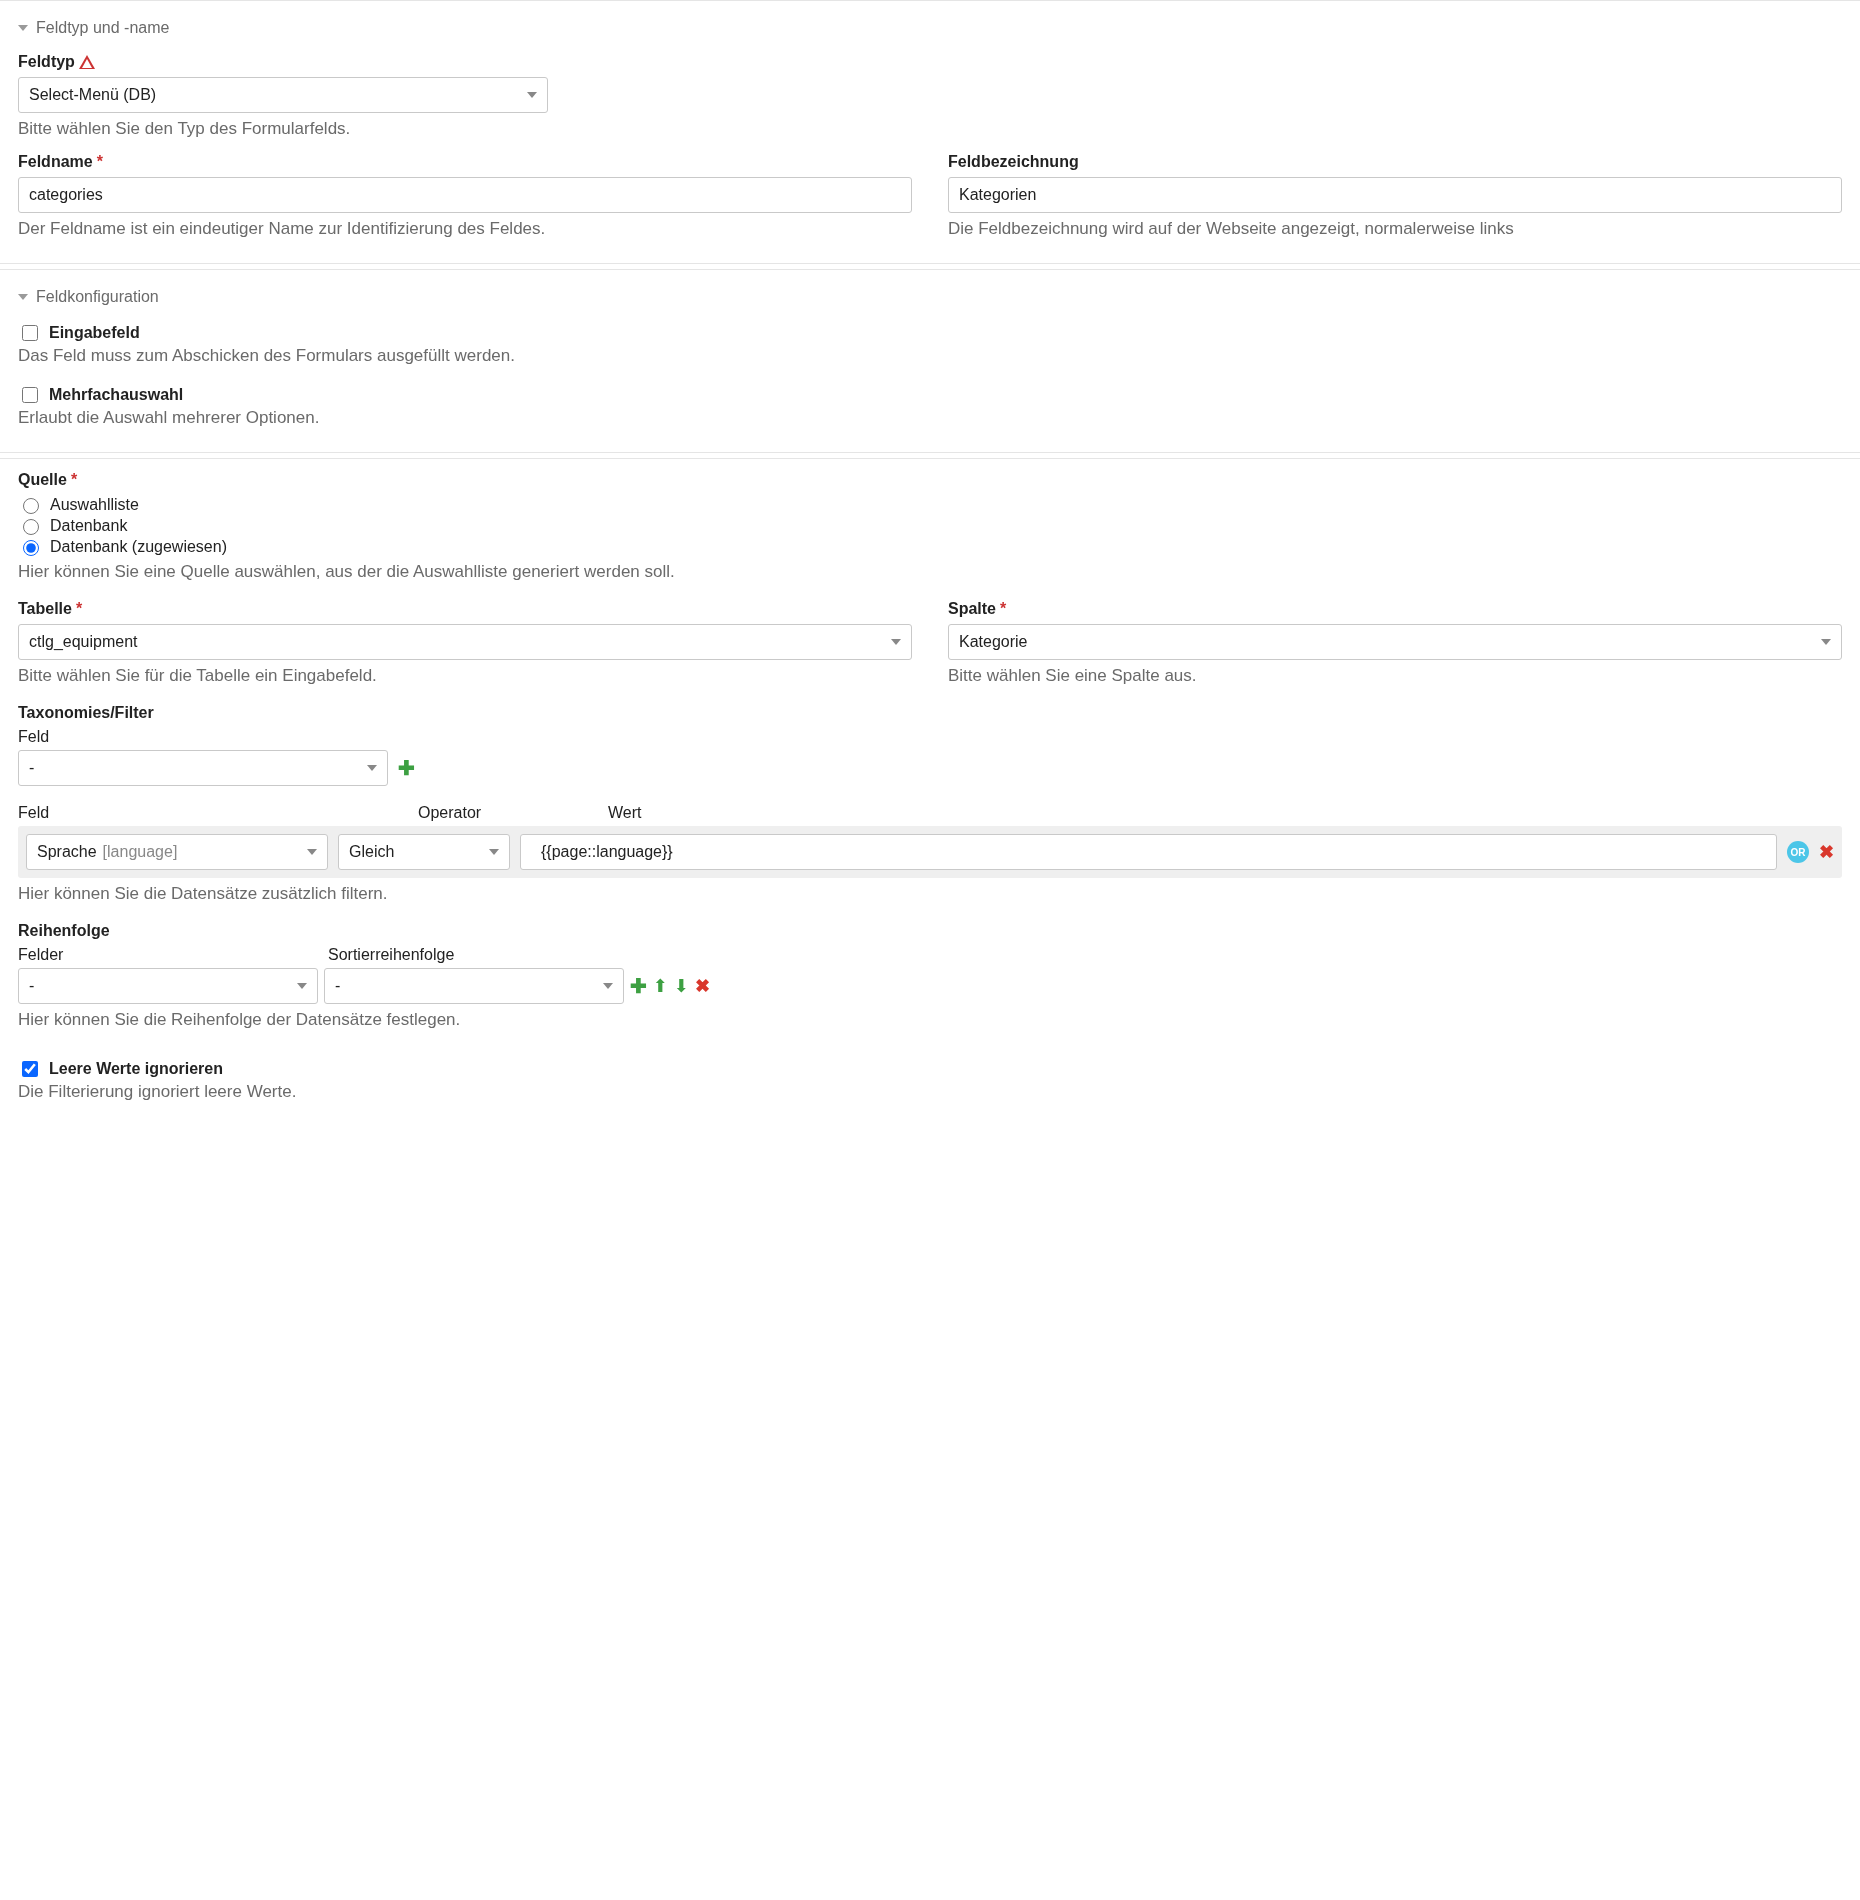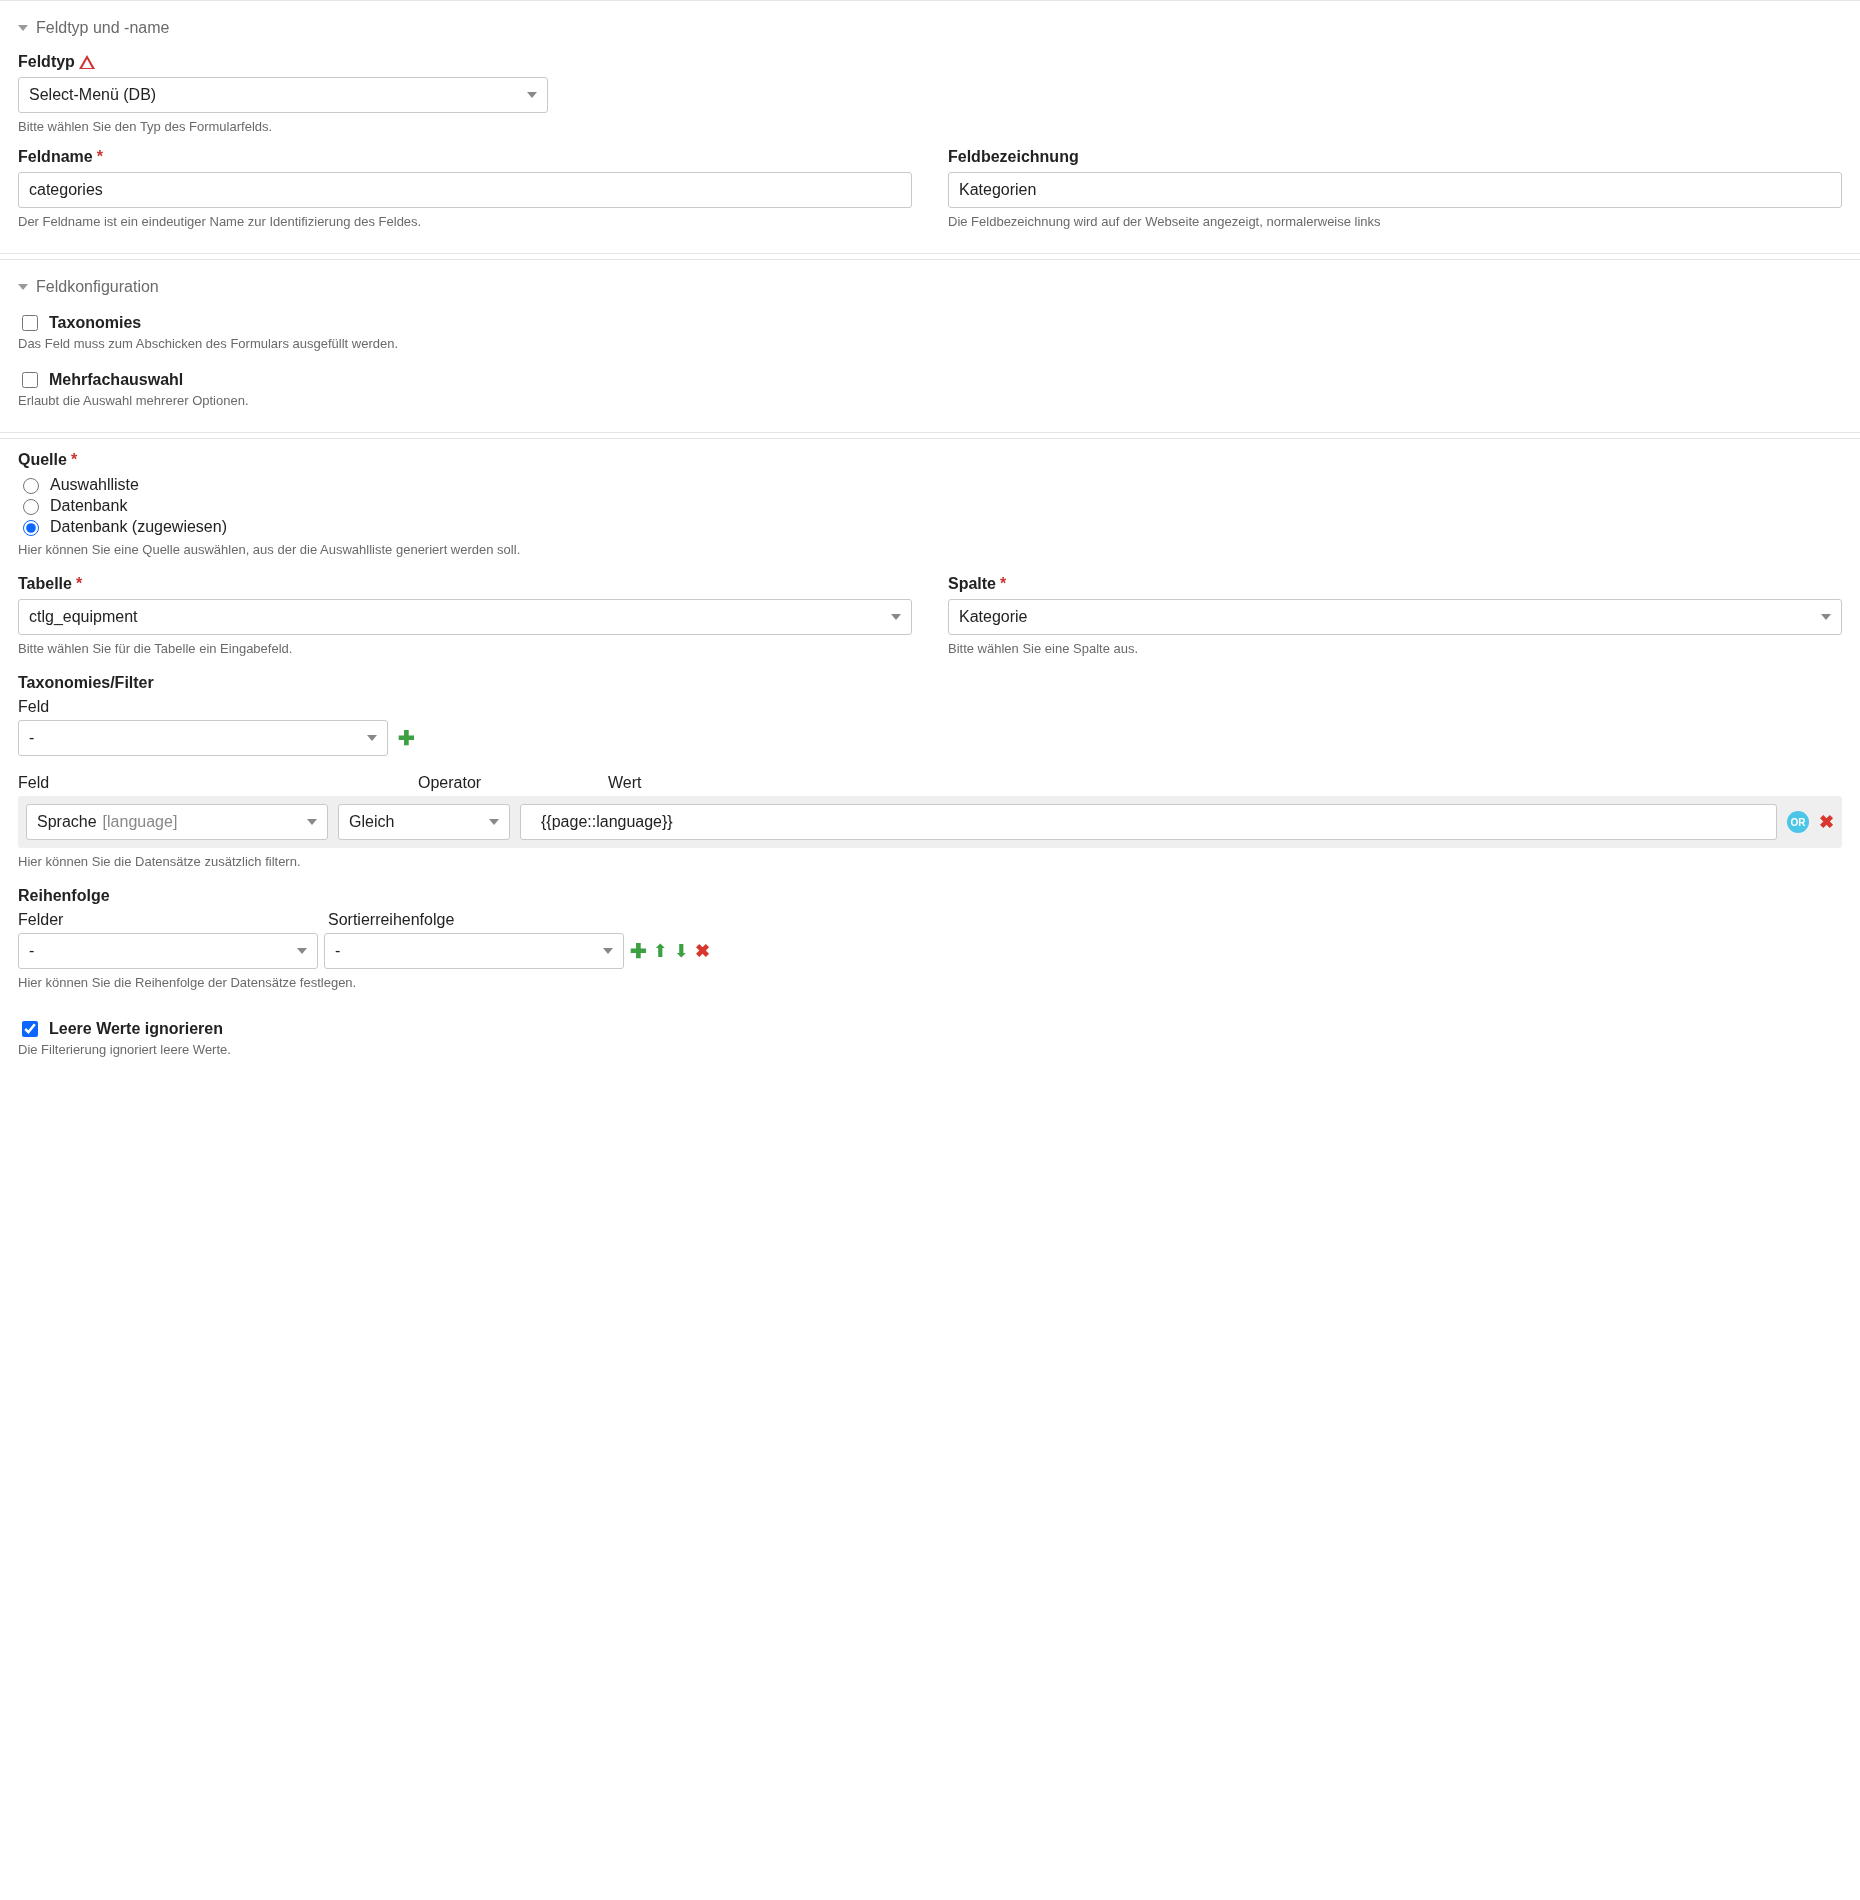--- a/index.html
+++ b/index.html
@@ -30,21 +30,21 @@
     border-right: 5px solid transparent;
     border-top: 6px solid #9a9a9a;
     margin-right: 8px;
   }
   .row { display: flex; gap: 36px; }
   .col { flex: 1; min-width: 0; }
   .field { margin-bottom: 14px; }
   .label { font-weight: 600; font-size: 16px; margin-bottom: 6px; display: flex; align-items: center; gap: 4px; }
   .sublabel { font-size: 16px; margin-bottom: 4px; }
   .req { color: #c33; }
-  .helptext { color: #6a6a6a; font-size: 13px; margin-top: 6px; }
+  .helptext { color: #6a6a6a; font-size: 17px; margin-top: 6px; }
   input[type=text], .select {
     width: 100%;
     border: 1px solid #c9c9c9;
     border-radius: 3px;
     padding: 8px 10px;
     font-size: 16px;
     font-family: inherit;
     background: #fff;
     color: #222;
   }
@@ -163,21 +163,21 @@
 
 <div class="section">
   <div class="section-header">
     <span class="tri"></span>
     <span>Feldkonfiguration</span>
   </div>
 
   <div class="field" style="margin-bottom:18px;">
     <div class="check-row">
       <input type="checkbox" style="">
-      <span class="check-label">Taxonomies</span>
+      <span class="check-label">Eingabefeld</span>
     </div>
     <div class="helptext" style="margin-top:2px;">Das Feld muss zum Abschicken des Formulars ausgefüllt werden.</div>
   </div>
 
   <div class="field" style="margin-bottom:0;">
     <div class="check-row">
       <input type="checkbox" style="">
       <span class="check-label">Mehrfachauswahl</span>
     </div>
     <div class="helptext" style="margin-top:2px;">Erlaubt die Auswahl mehrerer Optionen.</div>

